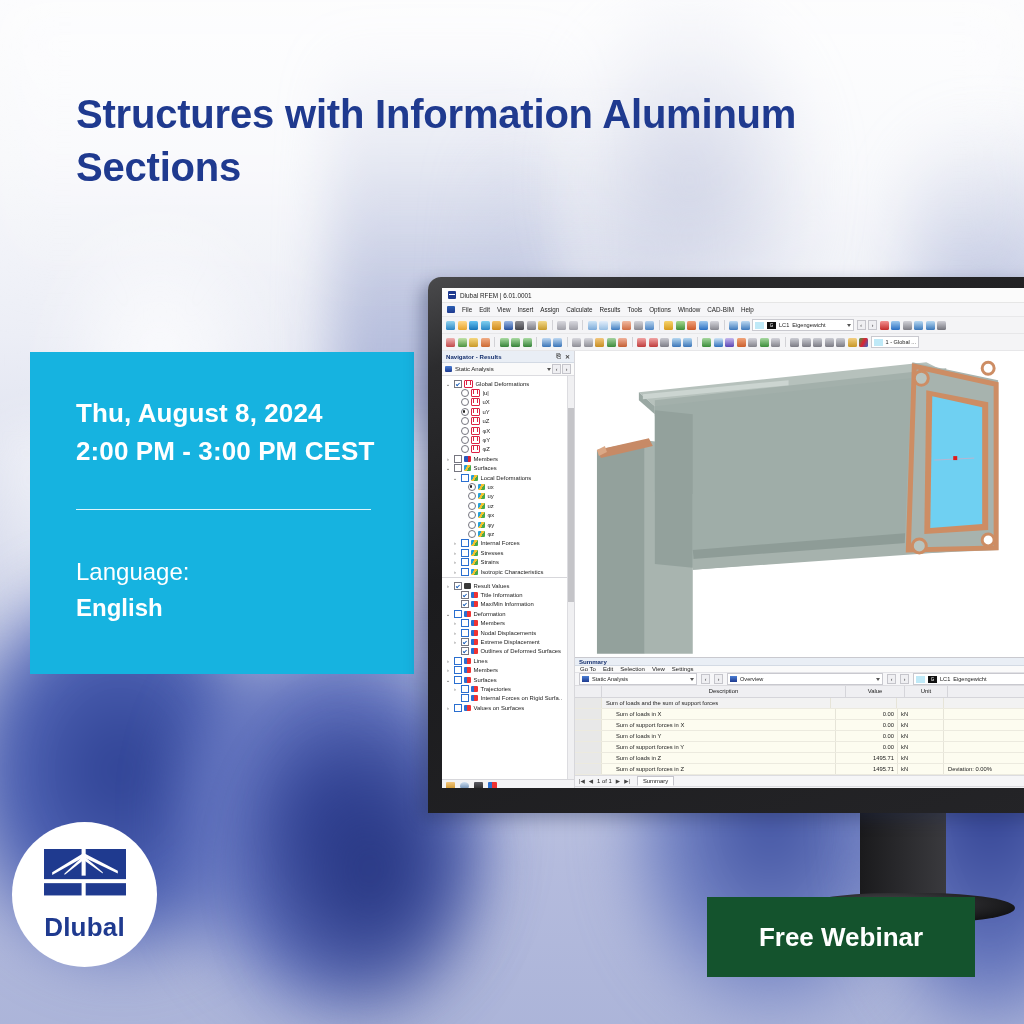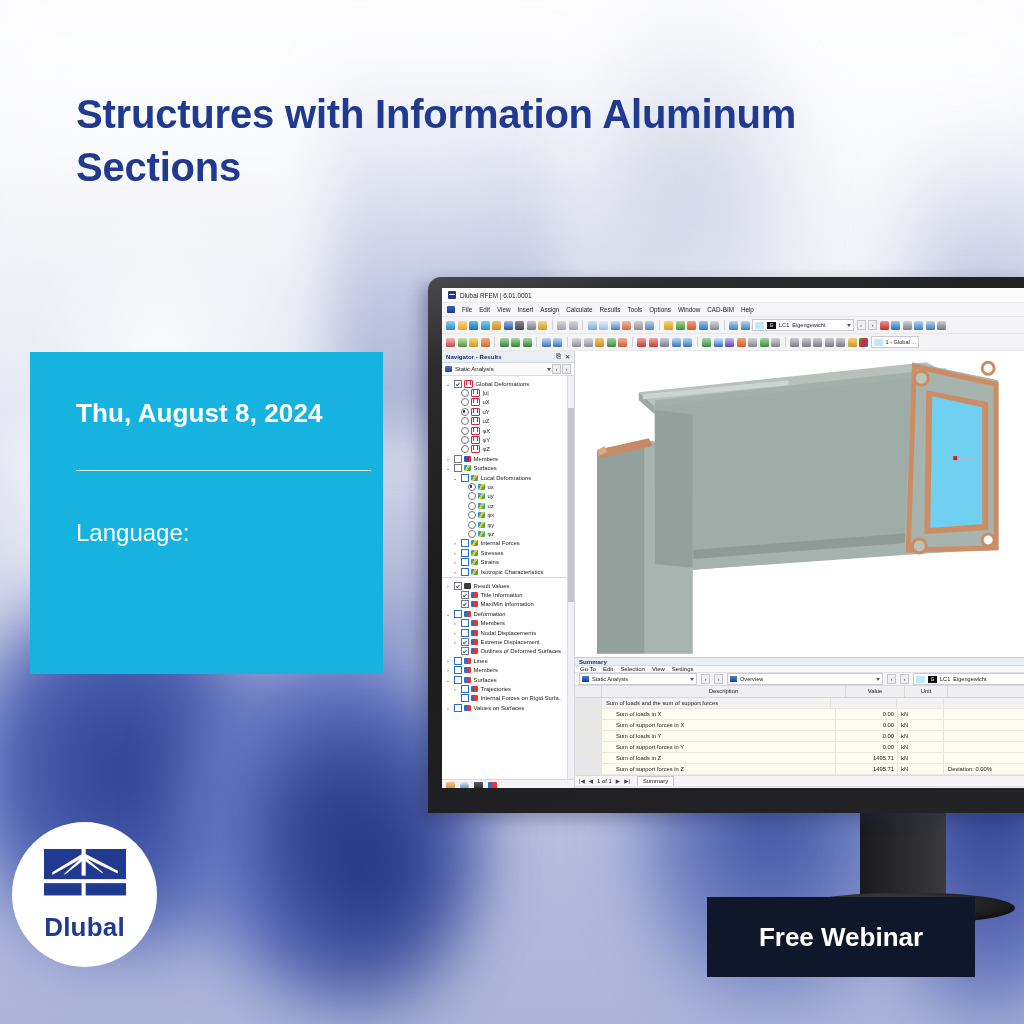--- a/index.html
+++ b/index.html
@@ -23,21 +23,21 @@
   .b9{left:560px;top:0px;width:260px;height:300px;background:radial-gradient(ellipse at 50% 60%,rgba(188,194,220,.85) 0%,rgba(215,219,236,0) 75%);}
   .b10{left:0px;top:430px;width:500px;height:260px;background:linear-gradient(180deg,rgba(255,255,255,.55),rgba(210,216,238,.2));}
   .b11{left:900px;top:120px;width:220px;height:360px;background:radial-gradient(ellipse at 40% 50%,rgba(174,183,217,.8) 0%,rgba(210,215,235,0) 75%);}
   .vign{inset:0;background:linear-gradient(180deg,rgba(255,255,255,.5) 0%,rgba(255,255,255,0) 30%);filter:none;}
 
   
   .headline{position:absolute;left:76px;top:88px;width:890px;
     font-size:40px;line-height:1.32;font-weight:bold;color:#1f3a8f;letter-spacing:-.2px;}
 
   
-  .infobox{position:absolute;left:30px;top:352px;width:353px;height:322px;background:#16b3e0;
+  .infobox{position:absolute;left:30px;top:352px;width:384px;height:322px;background:#16b3e0;
     box-shadow:0 0 0 0 rgba(0,0,0,0);}
   .infobox .pad{padding:42px 0 0 46px;color:#fff;}
   .info-line{font-size:26px;font-weight:bold;line-height:1.48;letter-spacing:.1px;}
   .rule{margin:38px 0 0 0;width:295px;height:1px;background:rgba(255,255,255,.85);}
   .lang-label{margin-top:44px;font-size:24px;font-weight:normal;line-height:1.5;}
   .lang-val{font-size:24px;font-weight:bold;line-height:1.5;}
 
   
   .monitor{position:absolute;left:428px;top:277px;width:640px;height:536px;
     background:linear-gradient(160deg,#4a4a4c 0%,#2c2c2e 12%,#1b1b1d 40%,#242427 100%);
@@ -118,21 +118,21 @@
   .grow .c2{width:58px;text-align:right;padding-right:3px;border-right:1px solid #e6e4d8;height:100%;line-height:10px;background:#fdfcf0;}
   .grow .c3{width:42px;padding-left:3px;border-right:1px solid #e6e4d8;height:100%;line-height:10px;background:#fdfcf0;}
   .grow .c4{width:120px;padding-left:4px;line-height:10px;background:#fdfcf0;height:100%;}
   .grow.group .c1,.grow.group .c2,.grow.group .c3,.grow.group .c4{background:#f2f2f2;padding-left:4px;}
   .pager{height:12px;display:flex;align-items:center;gap:4px;padding:0 4px;font-size:5.9px;background:#f5f5f7;border-top:1px solid #dcdce0;}
   .pgbtn{color:#444;font-size:5.6px;}
   .pgtab{border:1px solid #c5c5cb;border-bottom-color:#fff;background:#fff;padding:1px 5px;margin-left:3px;}
   .statusbar{height:9px;background:#f2f2f4;border-top:1px solid #dcdce0;display:flex;align-items:center;justify-content:flex-end;padding:0 4px;font-size:5.2px;color:#333;}
 
   
-  .webinar{position:absolute;left:707px;top:897px;width:268px;height:80px;background:#0f172a;
+  .webinar{position:absolute;left:707px;top:897px;width:268px;height:80px;background:#14532d;
     display:flex;align-items:center;justify-content:center;color:#fff;font-size:26px;font-weight:bold;}
 
   
   .logo-circle{position:absolute;left:12px;top:822px;width:145px;height:145px;border-radius:50%;background:#fff;
     display:flex;flex-direction:column;align-items:center;justify-content:center;}
   .logo-mark{width:82px;}
   .logo-text{margin-top:15px;font-size:26px;font-weight:bold;color:#1f3a8f;letter-spacing:.2px;line-height:1;}
 </style>
 </head>
 <body>
@@ -153,22 +153,24 @@
     <div class="layer b6"></div>
       <div class="layer b7"></div>
     <div class="layer vign"></div>
   </div>
 
   <div class="headline">Structures with Information Aluminum Sections</div>
 
   <div class="infobox">
     <div class="pad">
       <div class="info-line">Thu, August 8, 2024</div>
+      <div class="info-line">2:00 PM - 3:00 PM CEST</div>
       <div class="rule"></div>
       <div class="lang-label">Language:</div>
+      <div class="lang-val">English</div>
     </div>
   </div>
 
   <div class="mon-foot"></div>
   <div class="mon-base"></div>
 
   <div class="monitor">
     <div class="screen">
       <div class="app">
 

